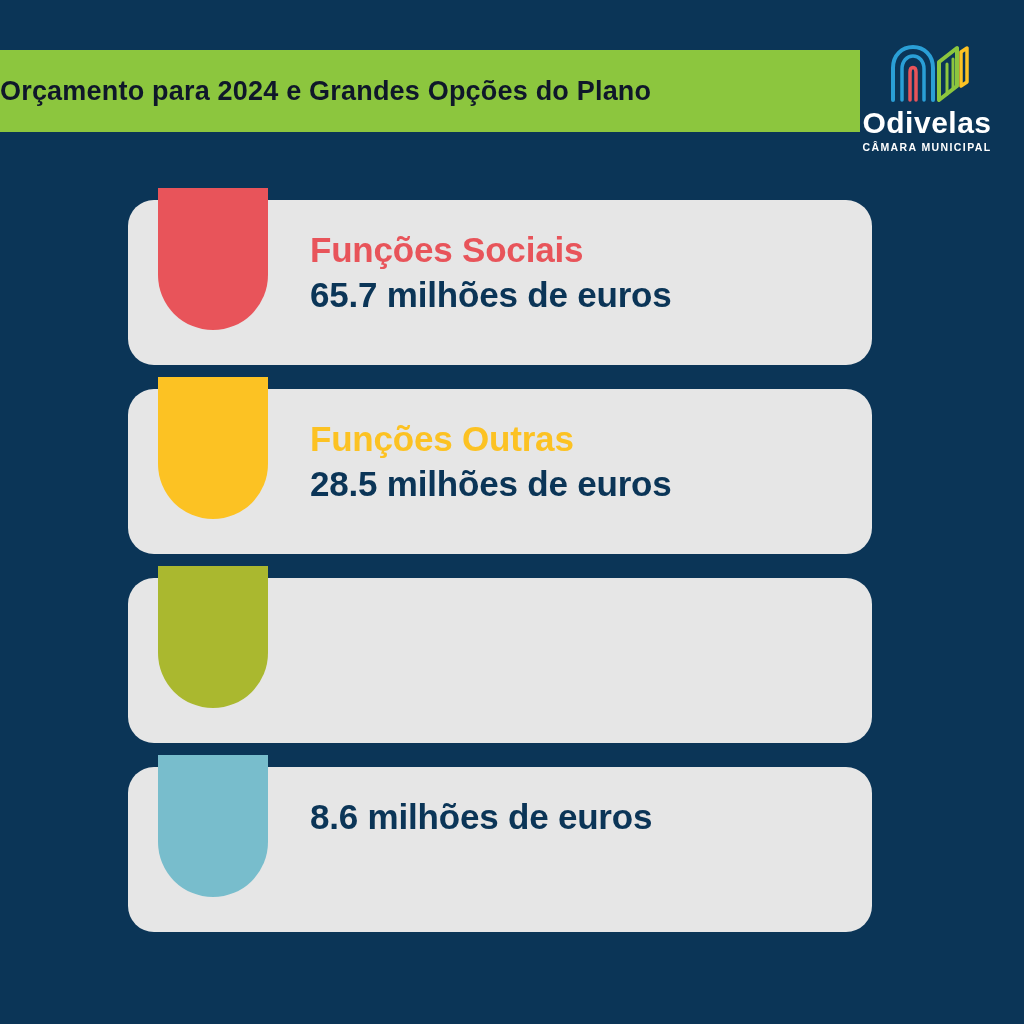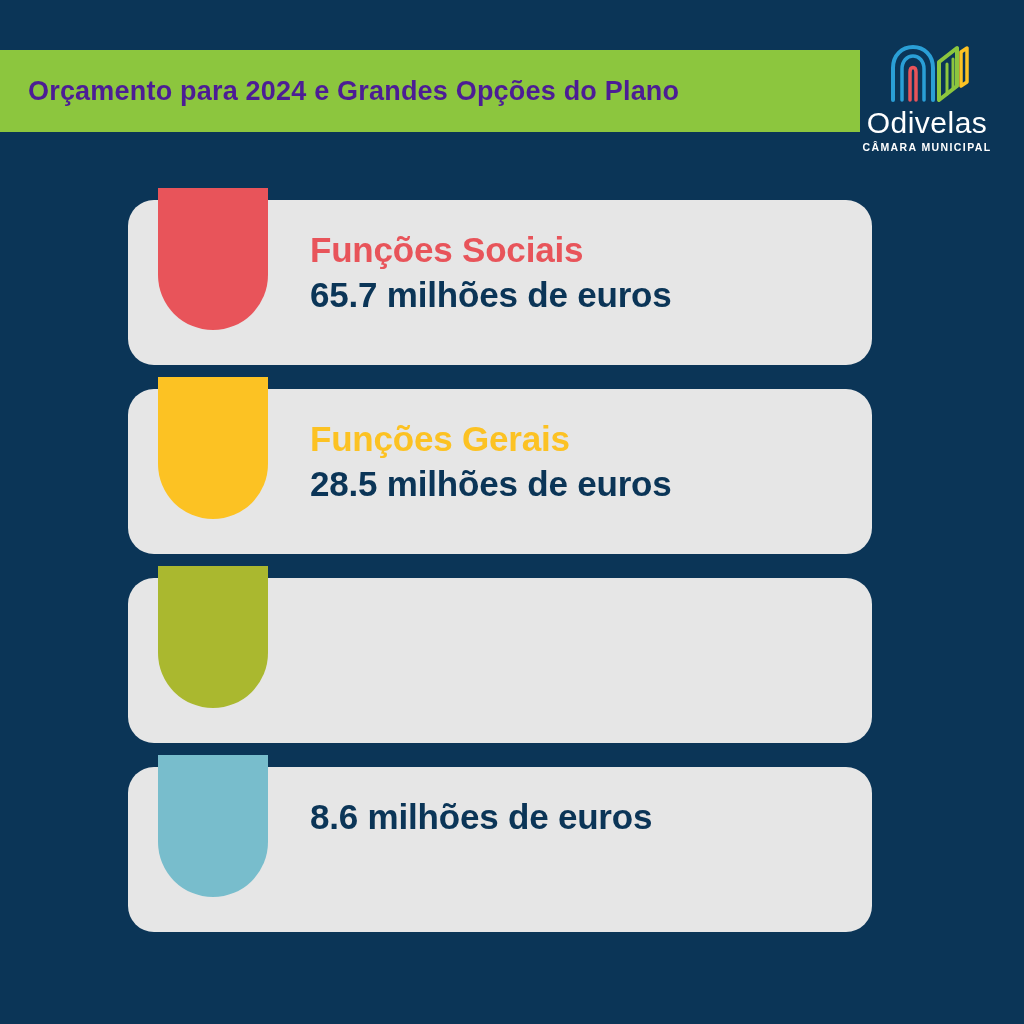--- a/index.html
+++ b/index.html
@@ -20,46 +20,45 @@
     position: absolute;
     left: 0;
     top: 50px;
     width: 860px;
     height: 82px;
     background: #8cc63e;
     display: flex;
     align-items: center;
   }
   .header-title {
-    color: #4c1d95;
+    color: #0f172a;
     font-size: 27px;
     font-weight: bold;
     letter-spacing: 0.2px;
-    padding-left: 28px;
     white-space: nowrap;
   }
 
   
   .logo {
     position: absolute;
     right: 22px;
     top: 42px;
     width: 150px;
     text-align: center;
     color: #ffffff;
   }
   .logo-mark {
     width: 100px;
     height: 62px;
     margin: 0 auto 4px auto;
     position: relative;
   }
   .logo-name {
     font-size: 30px;
-    font-weight: normal;
+    font-weight: bold;
     letter-spacing: 0.5px;
     line-height: 1;
   }
   .logo-sub {
     font-size: 10.5px;
     font-weight: bold;
     letter-spacing: 1.4px;
     margin-top: 3px;
     text-align: center;
   }
@@ -138,21 +137,21 @@
     <div class="pill" style="background:#e8545a"></div>
     <div class="card-text">
       <div class="card-label" style="color:#e8545a">Funções Sociais</div>
       <div class="card-value">65.7 milhões de euros</div>
     </div>
   </div>
 
   <div class="card">
     <div class="pill" style="background:#fcc223"></div>
     <div class="card-text">
-      <div class="card-label" style="color:#fcc223">Funções Gerais</div>
+      <div class="card-label" style="color:#fcc223">Funções Outras</div>
       <div class="card-value">28.5 milhões de euros</div>
     </div>
   </div>
 
   <div class="card">
     <div class="pill" style="background:#aab82f"></div>
   </div>
 
   <div class="card">
     <div class="pill" style="background:#78bdcc"></div>

